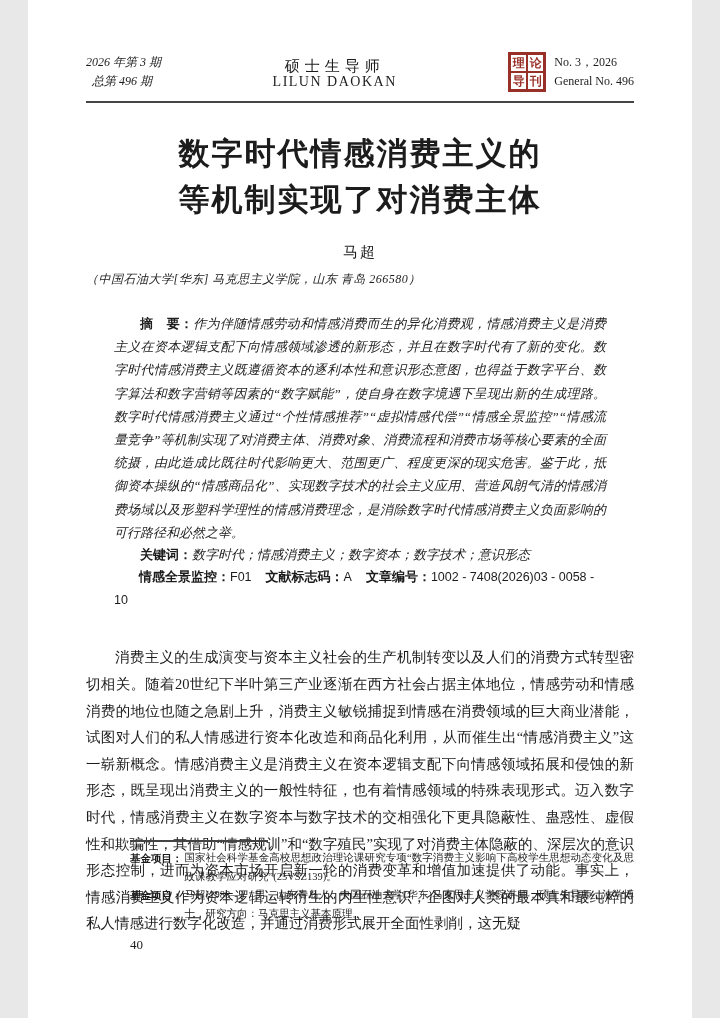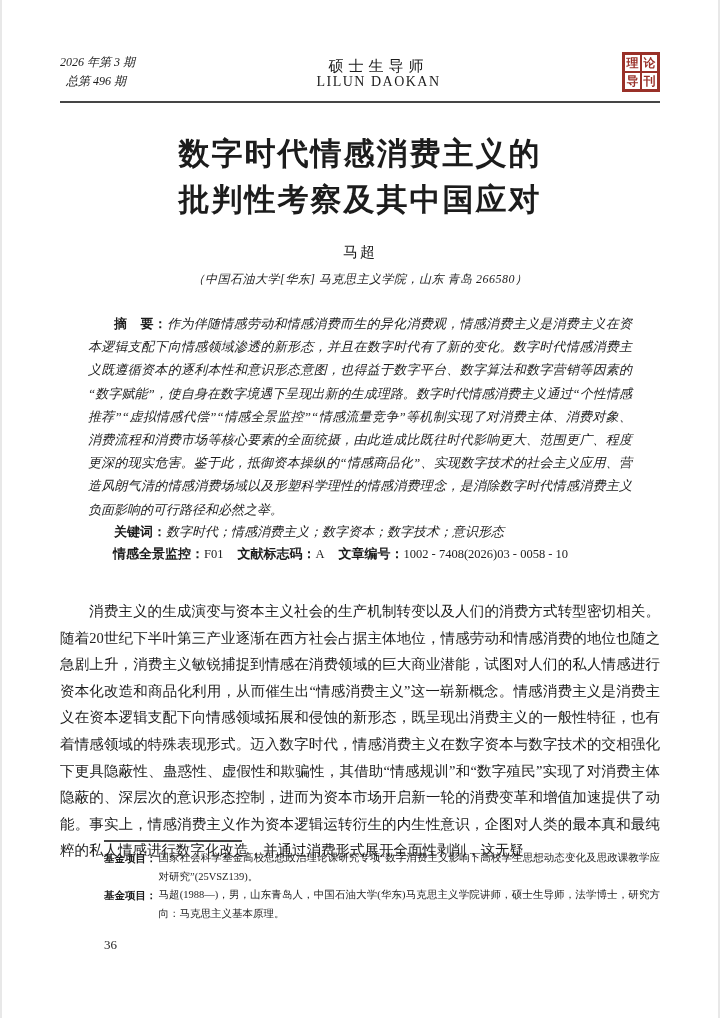--- a/index.html
+++ b/index.html
@@ -1,18 +1,18 @@
 <!DOCTYPE html>
 <html lang="zh"><head>
 <meta charset="utf-8">
 <style>
   html,body{margin:0;padding:0;background:#e8e8e8;}
   .page{
     position:relative;
-    width:716px;height:1018px;
+    width:664px;height:1018px;
     margin:0 auto;
     background:#ffffff;
     box-sizing:border-box;
     padding:0 58px;
     overflow:hidden;
     font-family:"Liberation Serif","DejaVu Serif",serif;
     color:#1c1c1c;
   }
   
   .hdr{
@@ -49,38 +49,38 @@
   
   .title{
     margin-top:28px;
     text-align:center;
     font-size:31px;
     font-weight:bold;
     line-height:46px;
     letter-spacing:2px;
   }
   .author{margin-top:20px;text-align:center;font-size:15px;letter-spacing:2px;}
-  .affil{margin-top:9px;text-align:center;font-size:12px;font-style:italic;letter-spacing:.5px;}
+  .affil{margin-top:9px;text-align:left;font-size:12px;font-style:italic;letter-spacing:.5px;}
   
   .abs-block{margin:24px 28px 0 28px;}
   .abs{
     font-size:13px;line-height:23.2px;
     text-align:justify;
     font-style:italic;
   }
   .abs .lbl,.kw .lbl,.clc .lbl{
     font-style:normal;
     font-weight:bold;
     font-family:"Liberation Sans","DejaVu Sans",sans-serif;
     font-size:13px;
   }
   .abs-p{text-indent:2em;margin:0;}
   .kw{font-size:13px;line-height:21px;text-indent:2em;font-style:italic;margin:0;}
   .clc{font-size:12.5px;line-height:23.2px;text-indent:2em;font-style:normal;margin:0;}
-  .clc .val{margin-right:14px;font-family:Liberation Serif, serif;}
+  .clc .val{margin-right:14px;font-family:Liberation Sans, sans-serif;}
   
   .body-p{
     margin:32px 0 0 0;
     font-size:14.5px;
     line-height:26.6px;
     text-align:justify;
     text-indent:2em;
   }
   
   .footer{
@@ -115,27 +115,31 @@
       <div class="cn">硕士生导师</div>
       <div class="en">LILUN DAOKAN</div>
     </div>
     <div class="hdr-right">
       <div class="seal">
         <span>理</span>
         <span>论</span>
         <span>导</span>
         <span>刊</span>
       </div>
+      <div class="hdr-issue-en">
+        <div>No. 3，2026</div>
+        <div>General No. 496</div>
+      </div>
     </div>
   </div>
   <div class="rule"></div>
 
   <div class="title">
     <div>数字时代情感消费主义的</div>
-    <div>批判性考察及其中国应对</div>
+    <div>等机制实现了对消费主体</div>
   </div>
   <div class="author">马超</div>
   <div class="affil">（中国石油大学[华东] 马克思主义学院，山东 青岛 266580）</div>
 
   <div class="abs-block">
     <p class="abs abs-p"><span class="lbl">摘　要：</span><span>作为伴随情感劳动和情感消费而生的异化消费观，情感消费主义是消费主义在资本逻辑支配下向情感领域渗透的新形态，并且在数字时代有了新的变化。数字时代情感消费主义既遵循资本的逐利本性和意识形态意图，也得益于数字平台、数字算法和数字营销等因素的“数字赋能”，使自身在数字境遇下呈现出新的生成理路。数字时代情感消费主义通过“个性情感推荐”“虚拟情感代偿”“情感全景监控”“情感流量竞争”等机制实现了对消费主体、消费对象、消费流程和消费市场等核心要素的全面统摄，由此造成比既往时代影响更大、范围更广、程度更深的现实危害。鉴于此，抵御资本操纵的“情感商品化”、实现数字技术的社会主义应用、营造风朗气清的情感消费场域以及形塑科学理性的情感消费理念，是消除数字时代情感消费主义负面影响的可行路径和必然之举。</span></p>
     <p class="kw"><span class="lbl">关键词：</span><span>数字时代；情感消费主义；数字资本；数字技术；意识形态</span></p>
     <p class="clc"><span class="lbl">情感全景监控：</span><span class="val">F01</span><span class="lbl">文献标志码：</span><span class="val">A</span><span class="lbl">文章编号：</span><span class="val">1002 - 7408(2026)03 - 0058 - 10</span></p>
   </div>
 
@@ -144,16 +148,16 @@
   <div class="footer">
     <div class="fn-rule"></div>
     <div class="fn">
       <span class="fn-label">基金项目：</span>
       <span class="fn-text">国家社会科学基金高校思想政治理论课研究专项“数字消费主义影响下高校学生思想动态变化及思政课教学应对研究”(25VSZ139)。</span>
     </div>
     <div class="fn">
       <span class="fn-label">基金项目：</span>
       <span class="fn-text">马超(1988—)，男，山东青岛人，中国石油大学(华东)马克思主义学院讲师，硕士生导师，法学博士，研究方向：马克思主义基本原理。</span>
     </div>
-    <div class="pageno">36</div>
+    <div class="pageno">40</div>
   </div>
 
 </div>
 
 </body></html>

